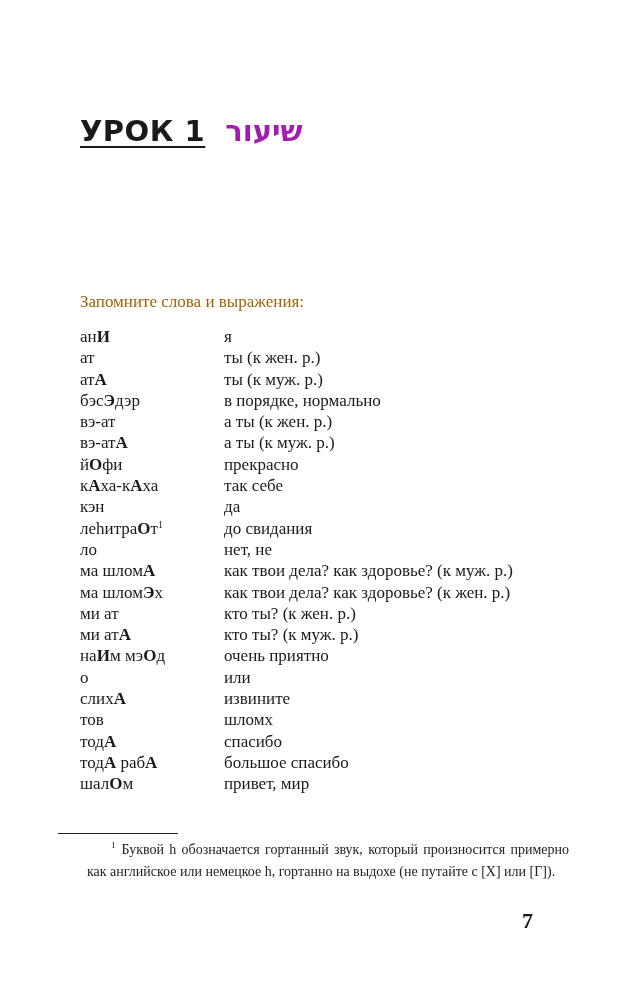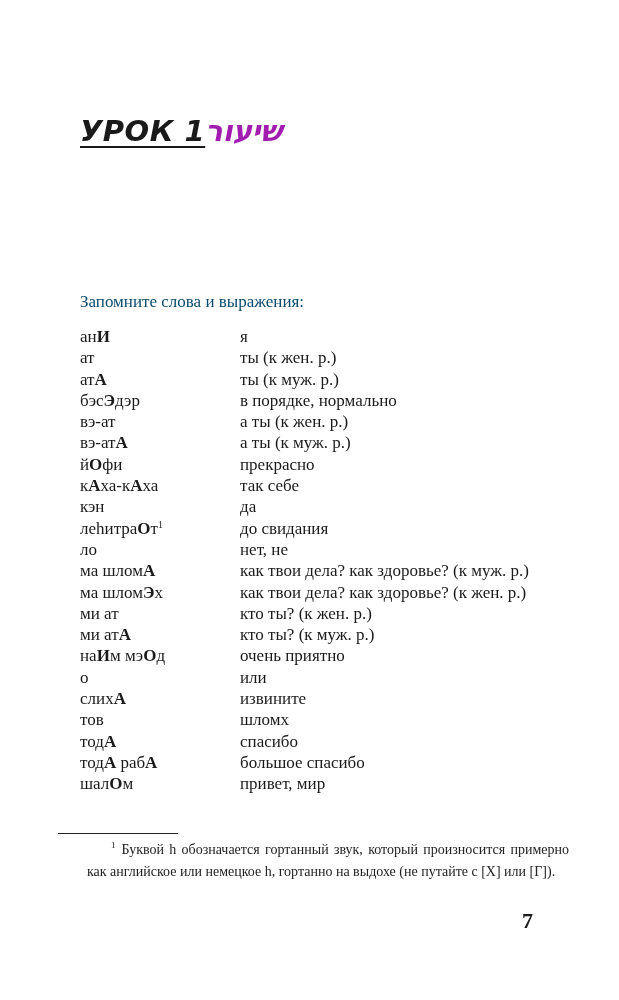--- a/index.html
+++ b/index.html
@@ -14,23 +14,22 @@
       overflow: hidden;
       color: #1a1a1a;
       font-family: "Liberation Serif", "DejaVu Serif", serif;
     }
     .page-title {
       position: absolute;
       left: 80px;
       top: 114px;
       display: flex;
       align-items: center;
-      gap: 0;
+      gap: 20px;
       white-space: nowrap;
-      font-style: italic;
     }
     .title-ru {
       font-family: "DejaVu Sans", "Liberation Sans", sans-serif;
       font-weight: bold;
       font-size: 29px;
       letter-spacing: 0.5px;
       text-decoration: underline;
       text-decoration-thickness: 2px;
       text-underline-offset: 5px;
       color: #1a1a1a;
@@ -40,34 +39,33 @@
       font-weight: bold;
       font-size: 29px;
       direction: rtl;
       color: #a21caf;
     }
     .intro {
       position: absolute;
       left: 80px;
       top: 292px;
       font-size: 17px;
-      color: #0c4a6e;
+      color: #a16207;
     }
     .vocab {
       position: absolute;
       left: 80px;
       top: 326px;
       width: 480px;
     }
     .vocab-row {
       display: flex;
       height: 21.3px;
       line-height: 21.3px;
       font-size: 17px;
-      gap: 16px;
     }
     .vocab-he {
       width: 144px;
       flex: 0 0 144px;
       white-space: nowrap;
     }
     .vocab-he b {
       font-weight: bold;
     }
     .vocab-he sup {

